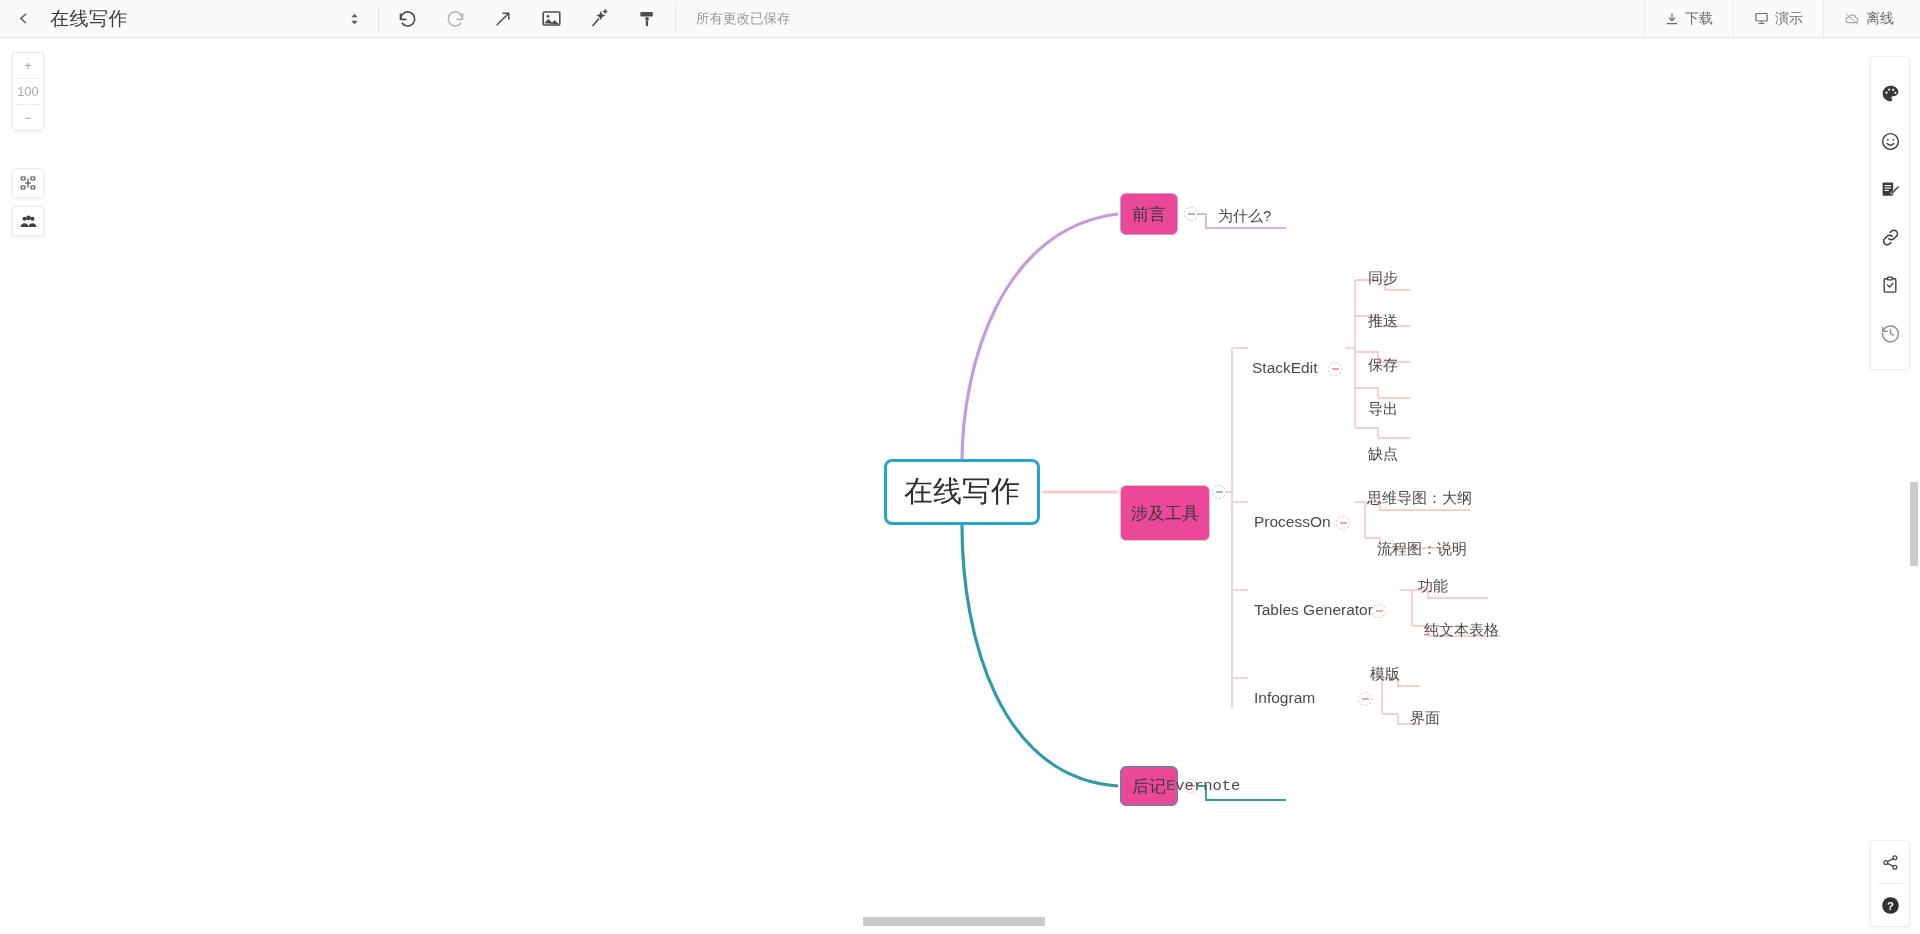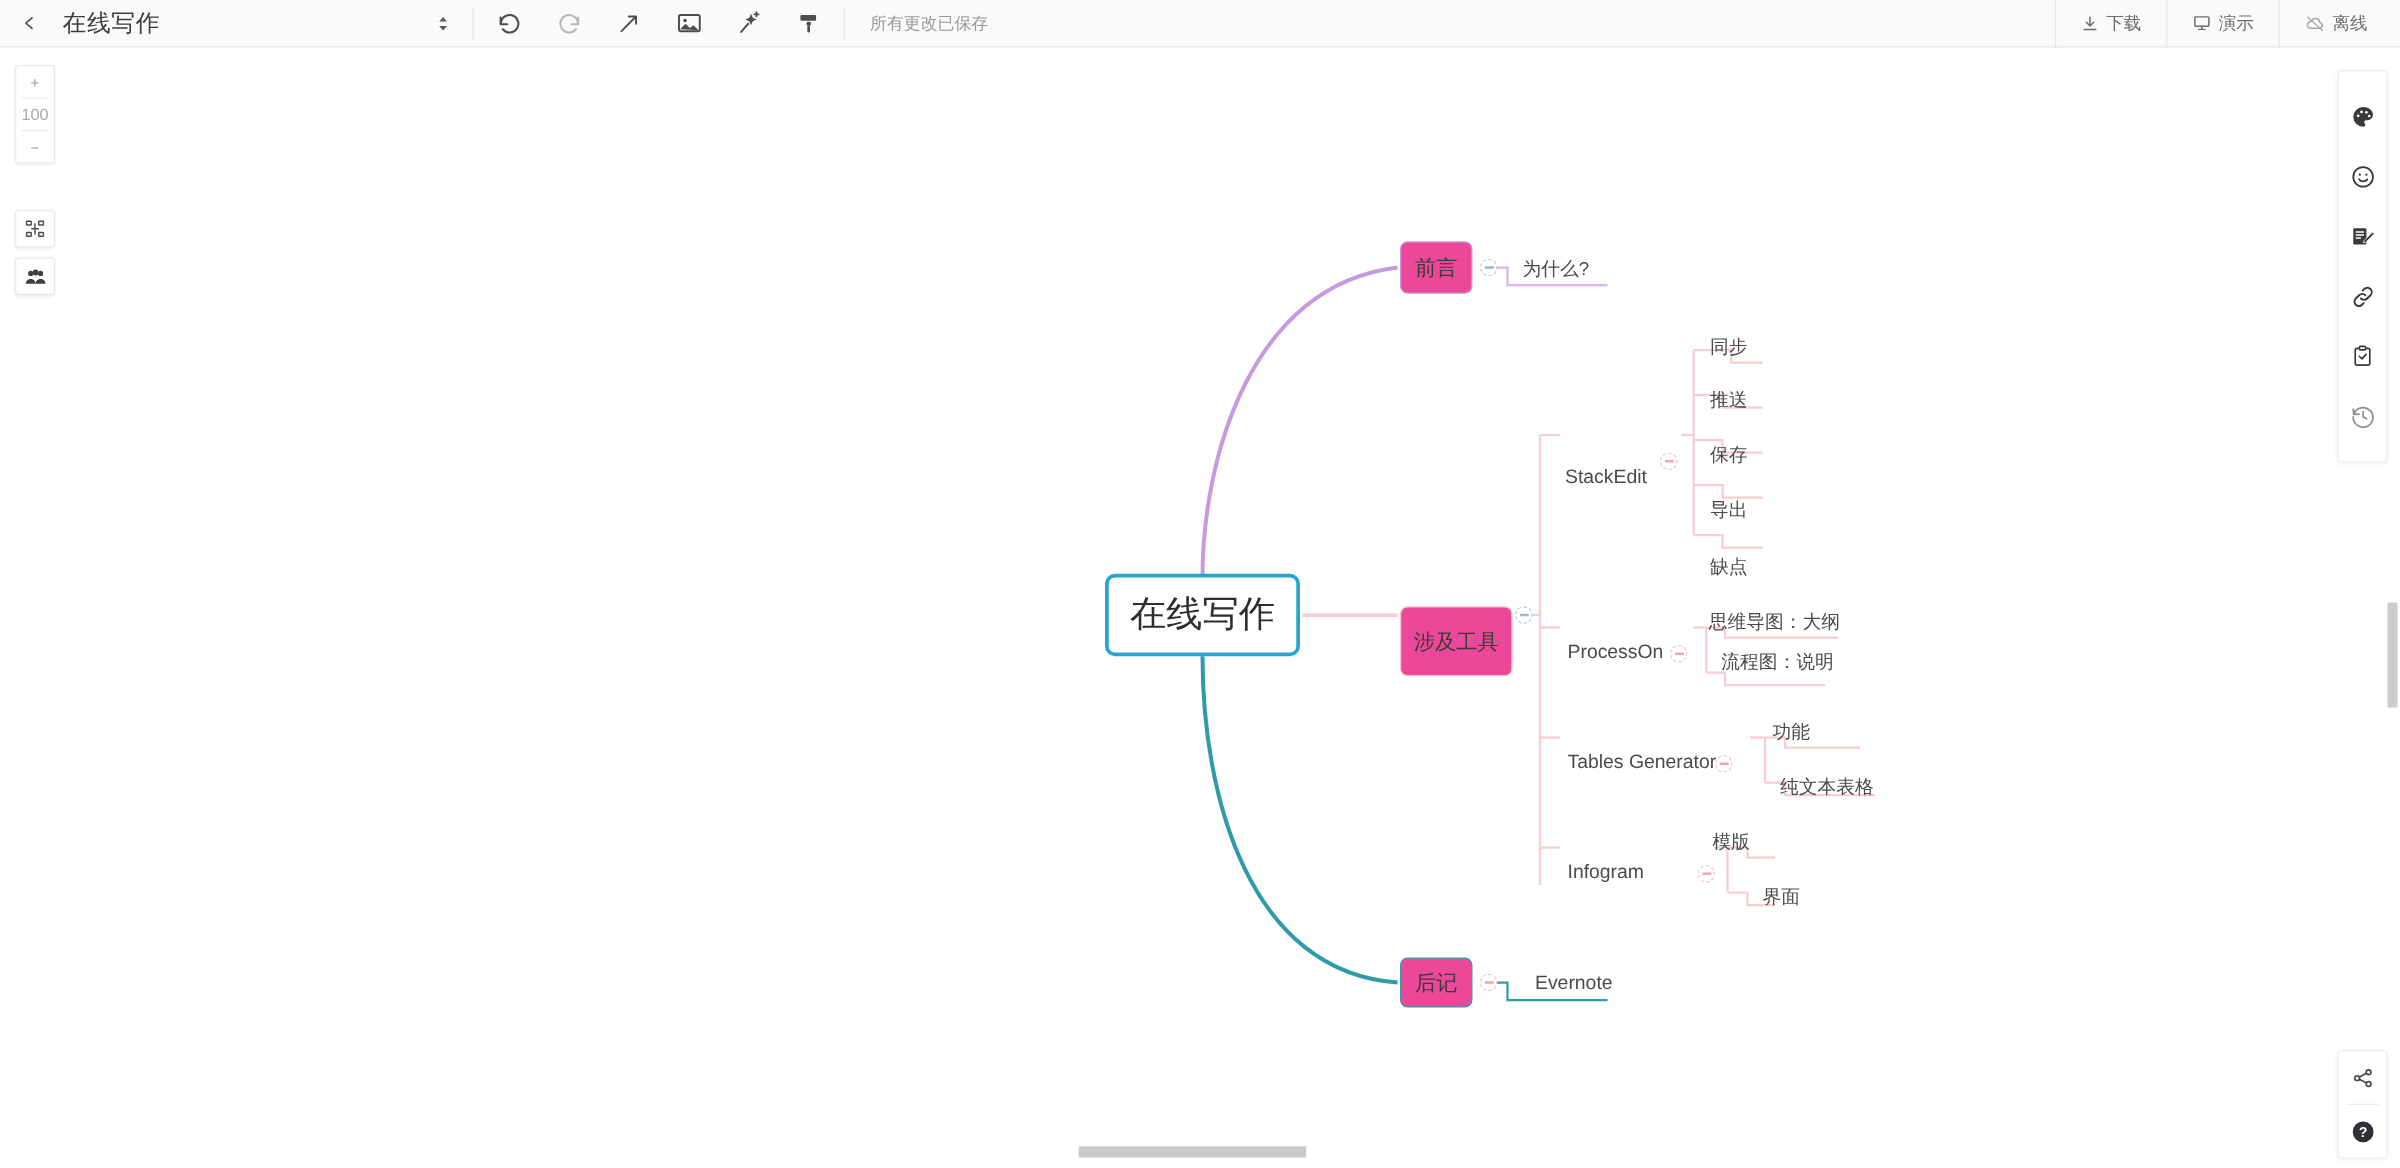--- a/index.html
+++ b/index.html
@@ -395,44 +395,44 @@
 
     <div class="node node-root">在线写作</div>
 
     <div class="node node-box node-qianyan">前言</div>
     <div class="collapse" style="left:1184px; top:169px;"></div>
     <div class="node node-text cn" style="left:1218px; top:170px;">为什么?</div>
 
     <div class="node node-box node-gongju">涉及工具</div>
     <div class="collapse" style="left:1212px; top:447px;"></div>
 
-    <div class="node node-text" style="left:1252px; top:336px;text-align:right;">StackEdit</div>
+    <div class="node node-text" style="left:1252px; top:322px;text-align:right;">StackEdit</div>
     <div class="collapse pink" style="left:1328px; top:324px;"></div>
     <div class="node node-text cn" style="left:1368px; top:232px;">同步</div>
     <div class="node node-text cn" style="left:1368px; top:275px;">推送</div>
     <div class="node node-text cn" style="left:1368px; top:319px;">保存</div>
     <div class="node node-text cn" style="left:1368px; top:363px;">导出</div>
     <div class="node node-text cn" style="left:1368px; top:408px;">缺点</div>
 
     <div class="node node-text" style="left:1254px; top:476px;">ProcessOn</div>
     <div class="collapse pink" style="left:1336px; top:478px;"></div>
     <div class="node node-text cn" style="left:1367px; top:452px;">思维导图：大纲</div>
-    <div class="node node-text cn" style="left:1377px; top:484px;">流程图：说明</div>
+    <div class="node node-text cn" style="left:1377px; top:504px;font-family:Liberation Serif, serif;">流程图：说明</div>
 
     <div class="node node-text" style="left:1254px; top:564px;">Tables Generator</div>
     <div class="collapse pink" style="left:1372px; top:566px;"></div>
     <div class="node node-text cn" style="left:1418px; top:540px;">功能</div>
     <div class="node node-text cn" style="left:1424px; top:584px;">纯文本表格</div>
 
     <div class="node node-text" style="left:1254px; top:652px;">Infogram</div>
     <div class="collapse pink" style="left:1358px; top:654px;"></div>
     <div class="node node-text cn" style="left:1370px; top:628px;">模版</div>
     <div class="node node-text cn" style="left:1370px; top:672px;margin-left:40px;">界面</div>
 
     <div class="node node-box node-houji">后记</div>
     <div class="collapse pink" style="left:1184px; top:741px;"></div>
-    <div class="node node-text" style="left:1228px; top:741px;">Evernote</div>
+    <div class="node node-text" style="left:1166px; top:741px;font-family:Liberation Mono, monospace;">Evernote</div>
 
     <div class="vscroll-thumb"></div>
     <div class="hscroll-thumb"></div>
   </div>
 
 </div>
 
 </body></html>

